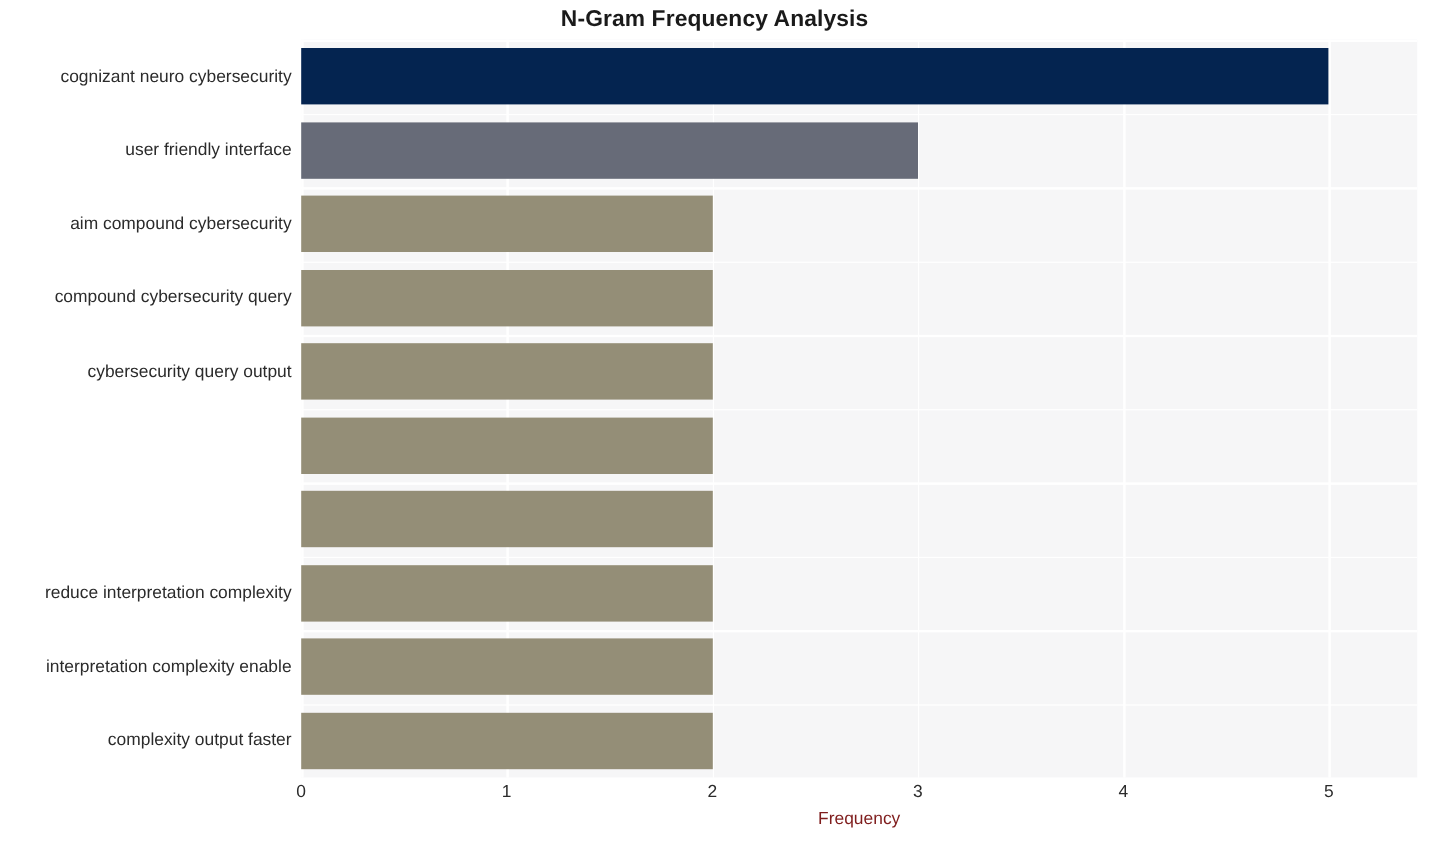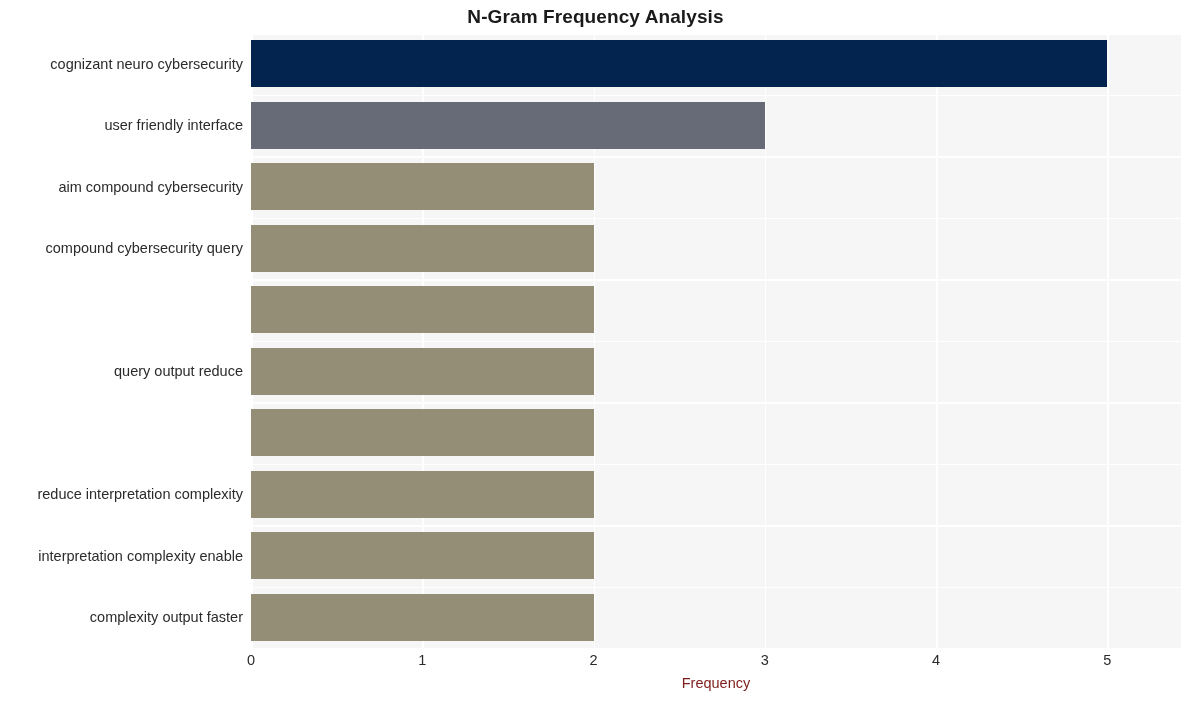--- a/index.html
+++ b/index.html
@@ -158,21 +158,21 @@
         <div class="bar" title="interpretation complexity enable: 2" style="top: 499.25px; width: 342.541px; height: 47px; background: rgb(148, 142, 119);"></div>
         <div class="bar" title="complexity enable faster: 2" style="top: 560.75px; width: 342.541px; height: 47px; background: rgb(148, 142, 119);"></div>
       </div>
   </div>
 
   <div id="y-axis-labels">
       <div class="y-tick-label" style="top: 22.75px;">cognizant neuro cybersecurity</div>
       <div class="y-tick-label" style="top: 84.25px; padding-left: 44px;">user friendly interface</div>
       <div class="y-tick-label" style="top: 145.75px;">aim compound cybersecurity</div>
       <div class="y-tick-label" style="top: 207.25px;">compound cybersecurity query</div>
-      <div class="y-tick-label" style="top: 330.25px;">query output reduce</div>
+      <div class="y-tick-label" style="top: 268.75px;">cybersecurity query output</div>
       <div class="y-tick-label" style="top: 453.25px;">reduce interpretation complexity</div>
       <div class="y-tick-label" style="top: 514.75px;">interpretation complexity enable</div>
       <div class="y-tick-label" style="top: 576.25px;">complexity output faster</div>
     </div>
 
   <div id="x-axis-labels">
       <div class="x-tick-label" style="left: 0px;">0</div>
       <div class="x-tick-label" style="left: 171.271px;">1</div>
       <div class="x-tick-label" style="left: 342.541px;">2</div>
       <div class="x-tick-label" style="left: 513.812px;">3</div>

